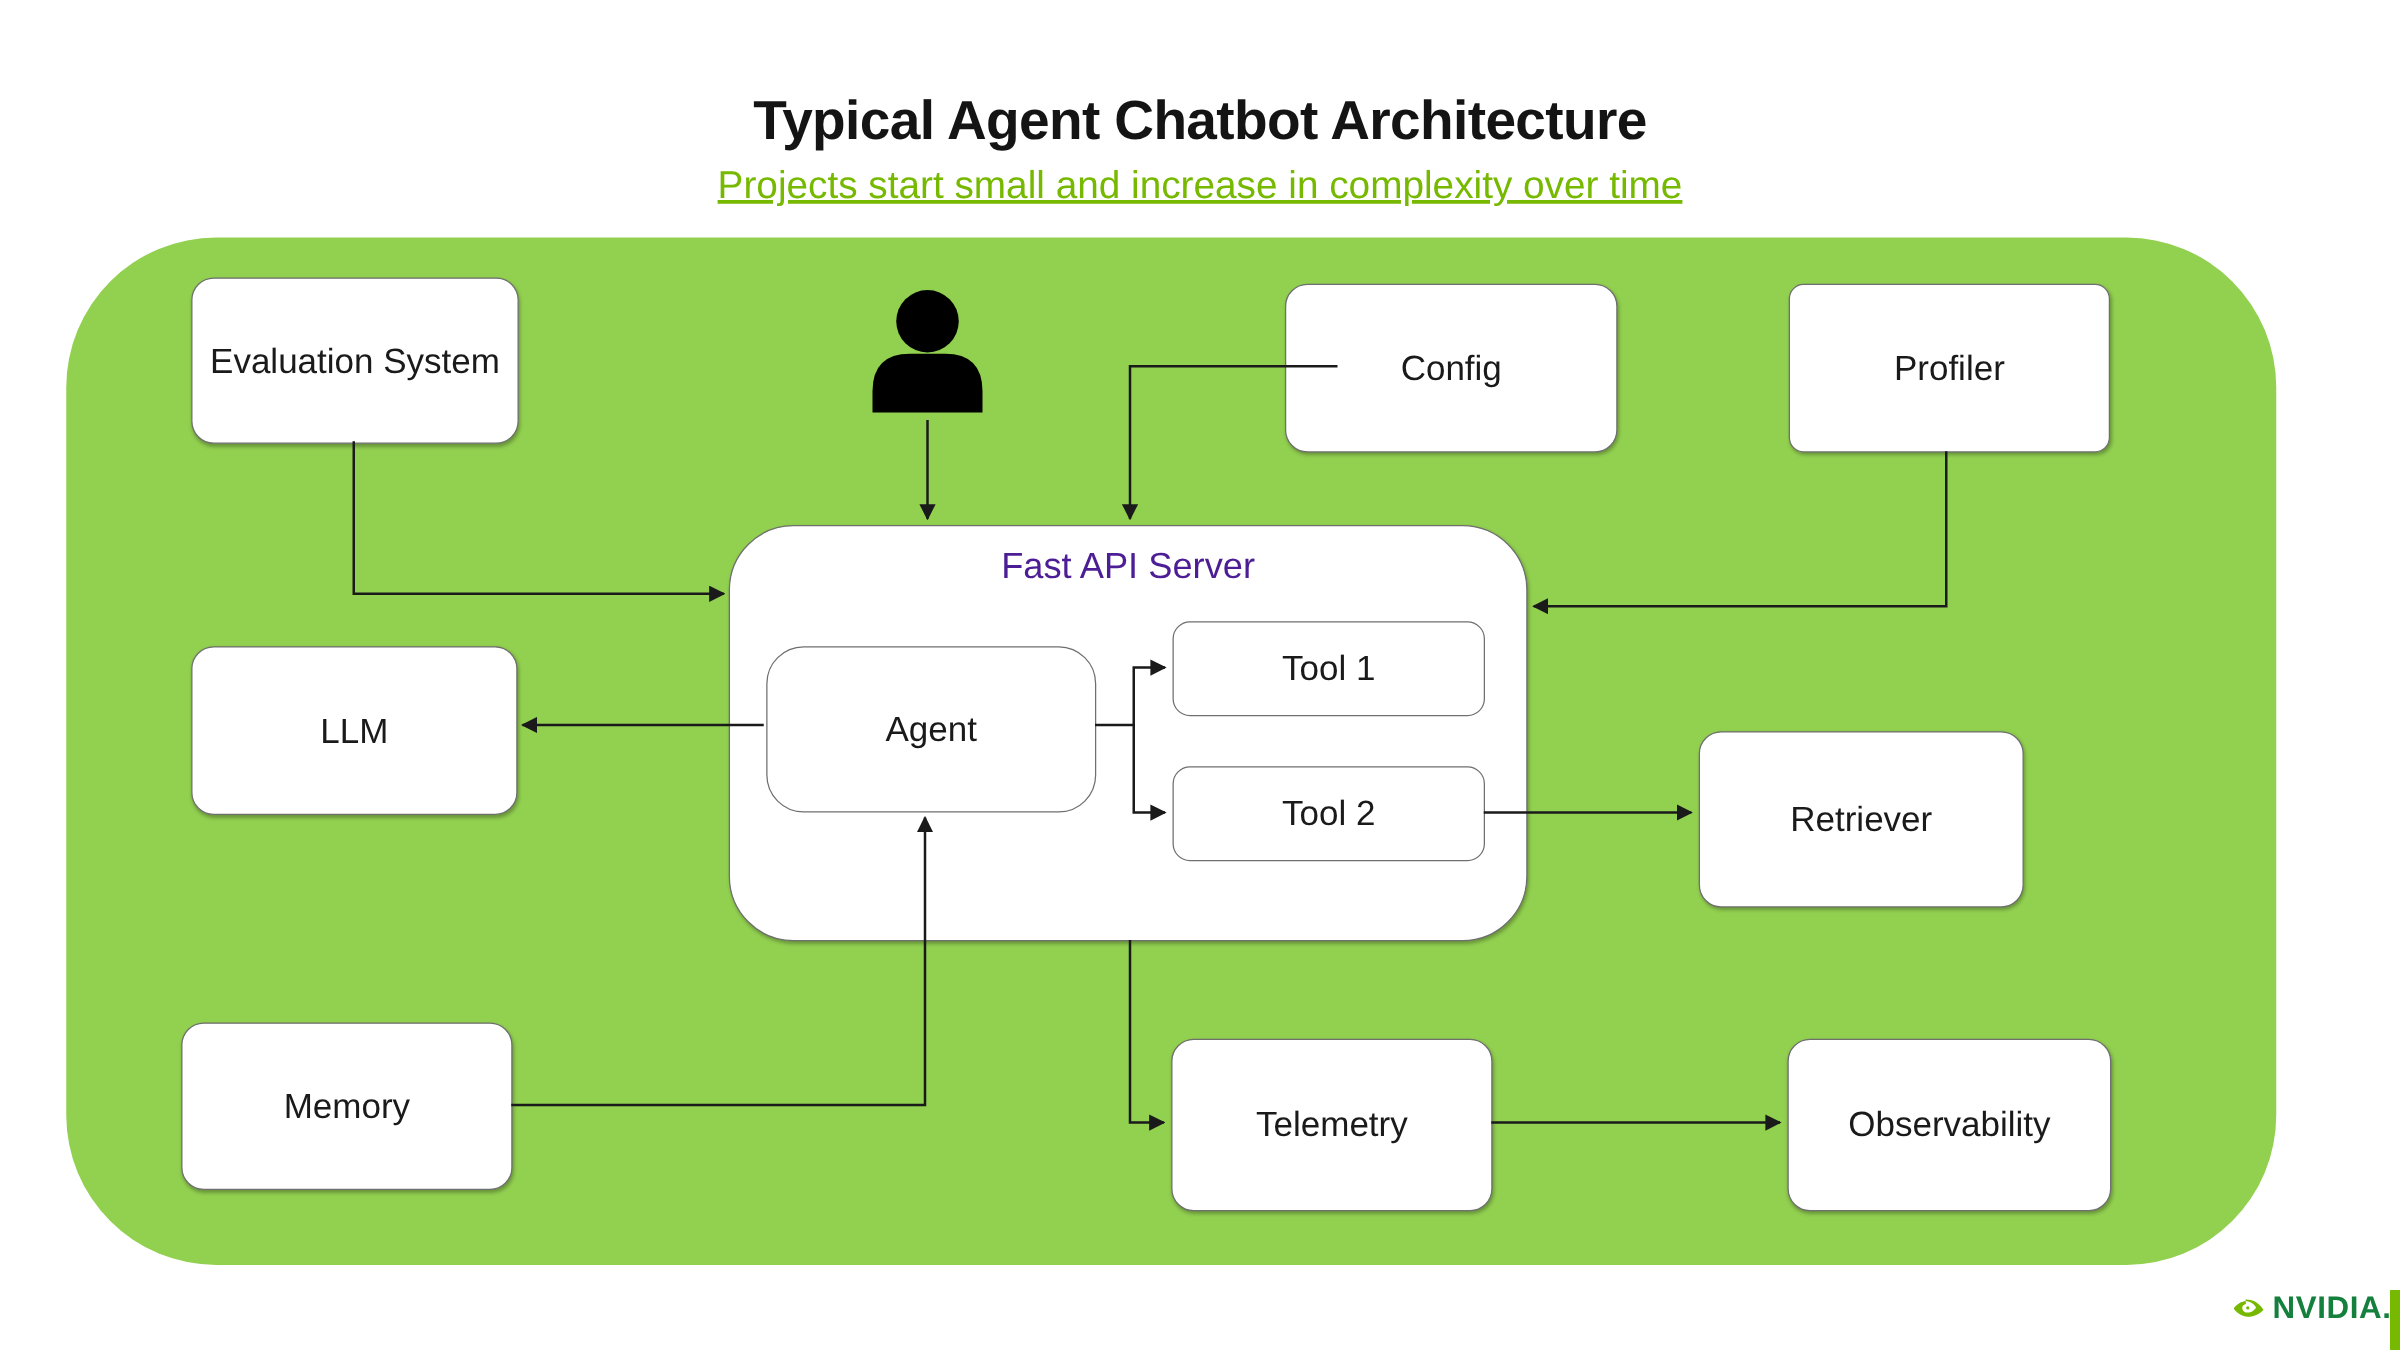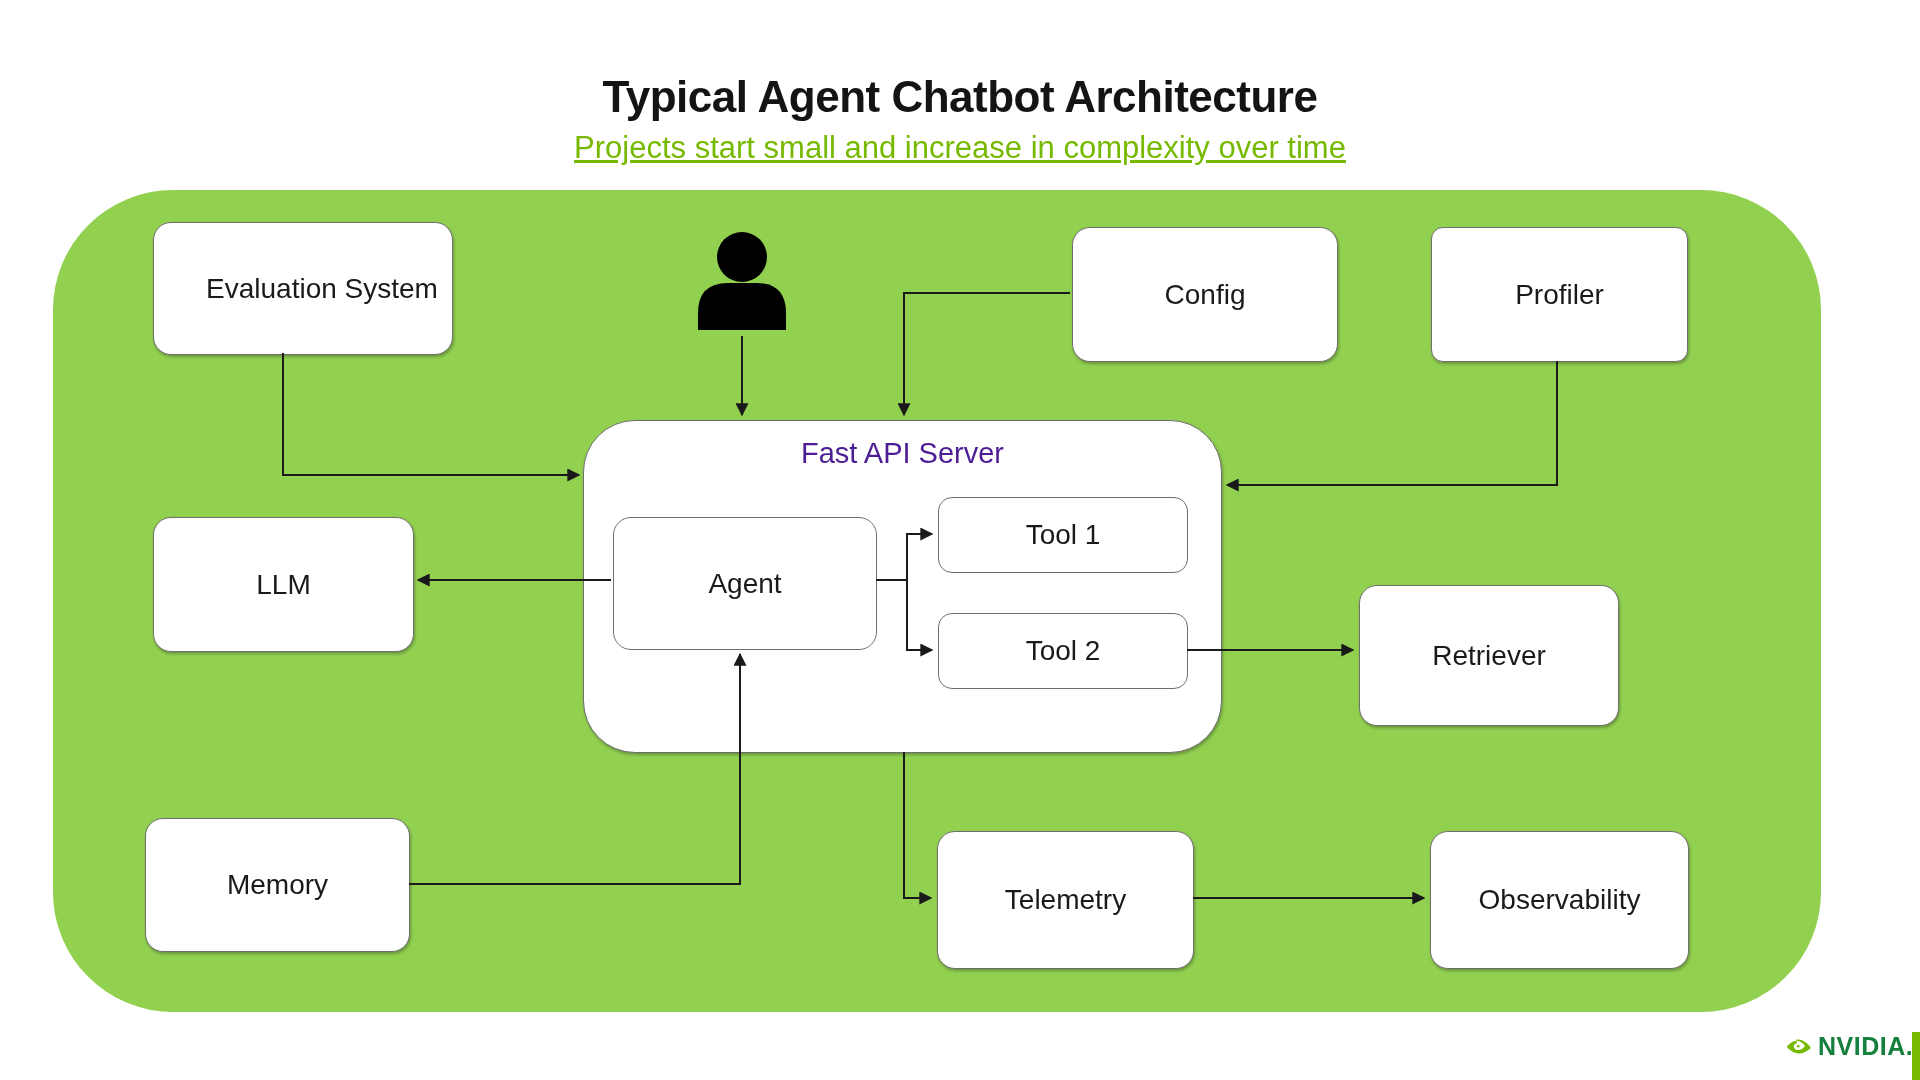--- a/index.html
+++ b/index.html
@@ -25,39 +25,39 @@
     background:#92d050;border-radius:120px;z-index:1;
   }
   .node{
     position:absolute;z-index:3;
     background:#ffffff;border:1.6px solid #6f6f6f;
     display:flex;align-items:center;justify-content:center;
     font-size:28px;color:#1a1a1a;
     border-radius:18px;
     box-shadow:1px 2px 3px rgba(0,0,0,0.28);
   }
-  .eval        {left:153px; top:222px; width:260px; height:131px;padding-left:38px;}
-  .config      {left:1072px;top:227px; width:264px; height:133px;}
+  .eval        {left:153px; top:222px; width:260px; height:131px;}
+  .config      {left:1028px;top:227px; width:264px; height:133px;}
   .profiler    {left:1431px;top:227px; width:255px; height:133px;border-radius:12px;}
   .llm         {left:153px; top:517px; width:259px; height:133px;}
   .retriever   {left:1359px;top:585px; width:258px; height:139px;}
   .memory      {left:145px; top:818px; width:263px; height:132px;}
   .telemetry   {left:937px; top:831px; width:255px; height:136px;}
   .observab    {left:1430px;top:831px; width:257px; height:136px;}
   .fastapi{
     position:absolute;z-index:2;
     left:583px;top:420px;width:637px;height:331px;
     background:#ffffff;border:1.6px solid #6f6f6f;border-radius:52px;
     box-shadow:1px 2px 3px rgba(0,0,0,0.28);
   }
   .fastapi-label{
     position:absolute;left:0;top:16px;width:100%;
     text-align:center;font-size:29px;color:#4c1d95;
   }
-  .agent       {left:613px; top:517px; width:262px; height:131px; border-radius:18px; box-shadow:none;}
+  .agent       {left:613px; top:517px; width:262px; height:131px; border-radius:30px; box-shadow:none;}
   .tool        {width:248px; height:74px; border-radius:14px; box-shadow:none;text-align:center;}
   .tool1       {left:938px; top:497px;}
   .tool2       {left:938px; top:613px;}
   .person{position:absolute;left:692px;top:225px;width:100px;height:110px;z-index:3;}
   .edges{position:absolute;left:0;top:0;z-index:5;pointer-events:none;}
   .nvidia{
     position:absolute;left:1786px;top:1032px;z-index:3;
     display:flex;align-items:center;gap:6px;
   }
   .nvidia-word{font-size:25px;font-weight:700;color:#15803d;letter-spacing:0.5px;}

